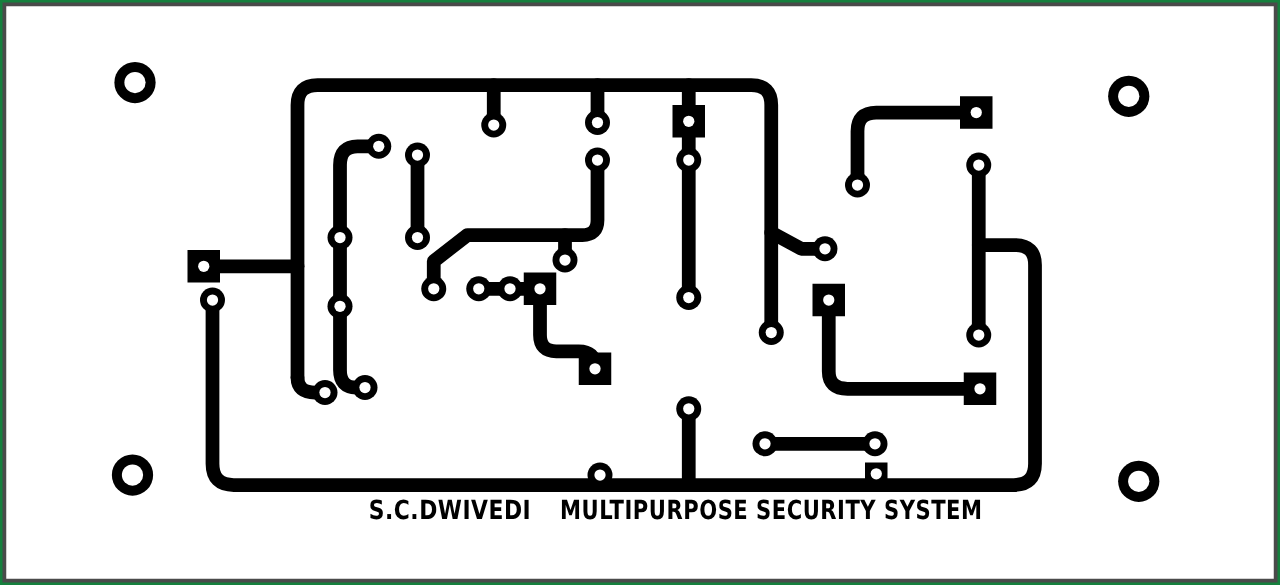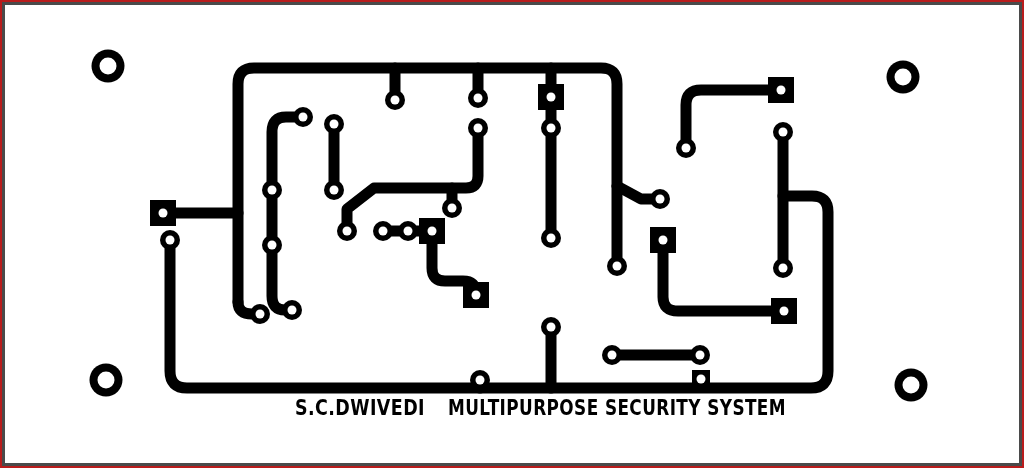--- a/index.html
+++ b/index.html
@@ -4,21 +4,21 @@
 <style>
   html, body {
     margin: 0;
     padding: 0;
     background: #ffffff;
   }
   .stage {
     position: relative;
     width: 1024px;
     height: 468px;
-    background: #b91c1c;
+    background: #15803d;
     overflow: hidden;
     font-family: "DejaVu Sans", "Liberation Sans", sans-serif;
   }
   svg { display: block; }
   .pcb-label {
     font-family: "DejaVu Sans", "Liberation Sans", sans-serif;
     font-weight: bold;
     letter-spacing: 0.5px;
   }
 </style>

